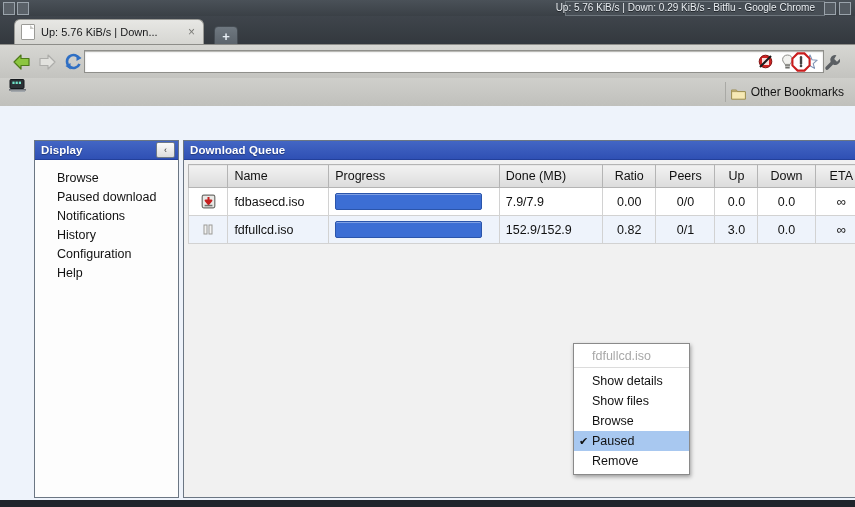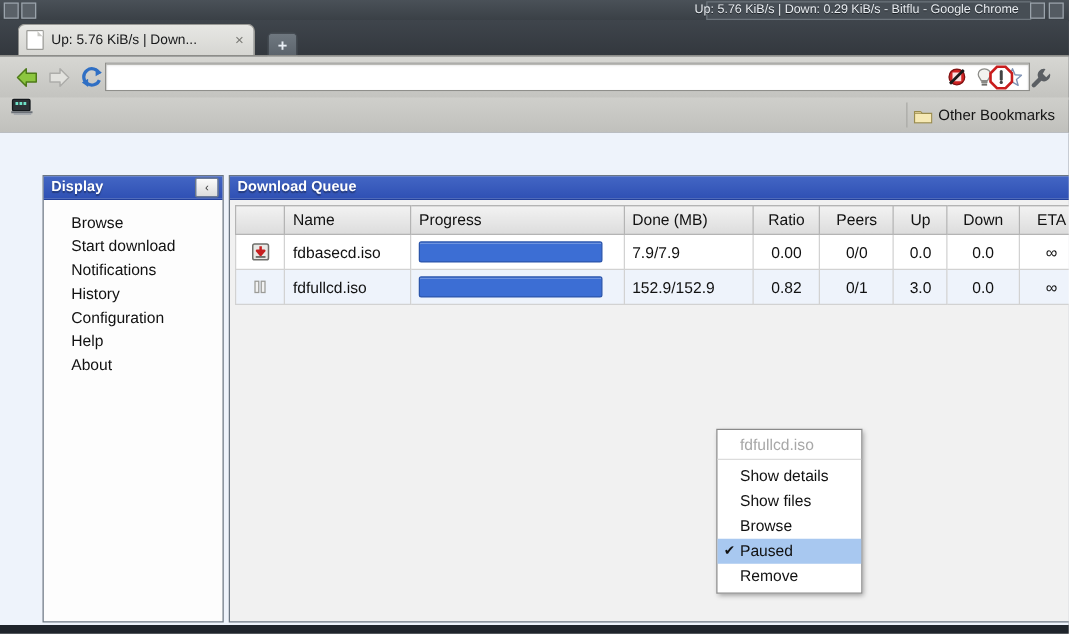--- a/index.html
+++ b/index.html
@@ -327,26 +327,25 @@
 
   <div class="page">
 
     <div class="panel sidebar">
       <div class="panel-head">
         <span class="panel-head-title">Display</span>
         <span class="collapse-btn">‹</span>
       </div>
       <ul class="sidebar-list">
         <li>Browse</li>
-        <li>Start download</li>
+        <li>Paused download</li>
         <li>Notifications</li>
         <li>History</li>
         <li>Configuration</li>
         <li>Help</li>
-        <li>About</li>
       </ul>
     </div>
 
     <div class="panel queue">
       <div class="panel-head">
         <span class="panel-head-title">Download Queue</span>
       </div>
       <div class="queue-body">
         <table class="qtable">
           <thead>

